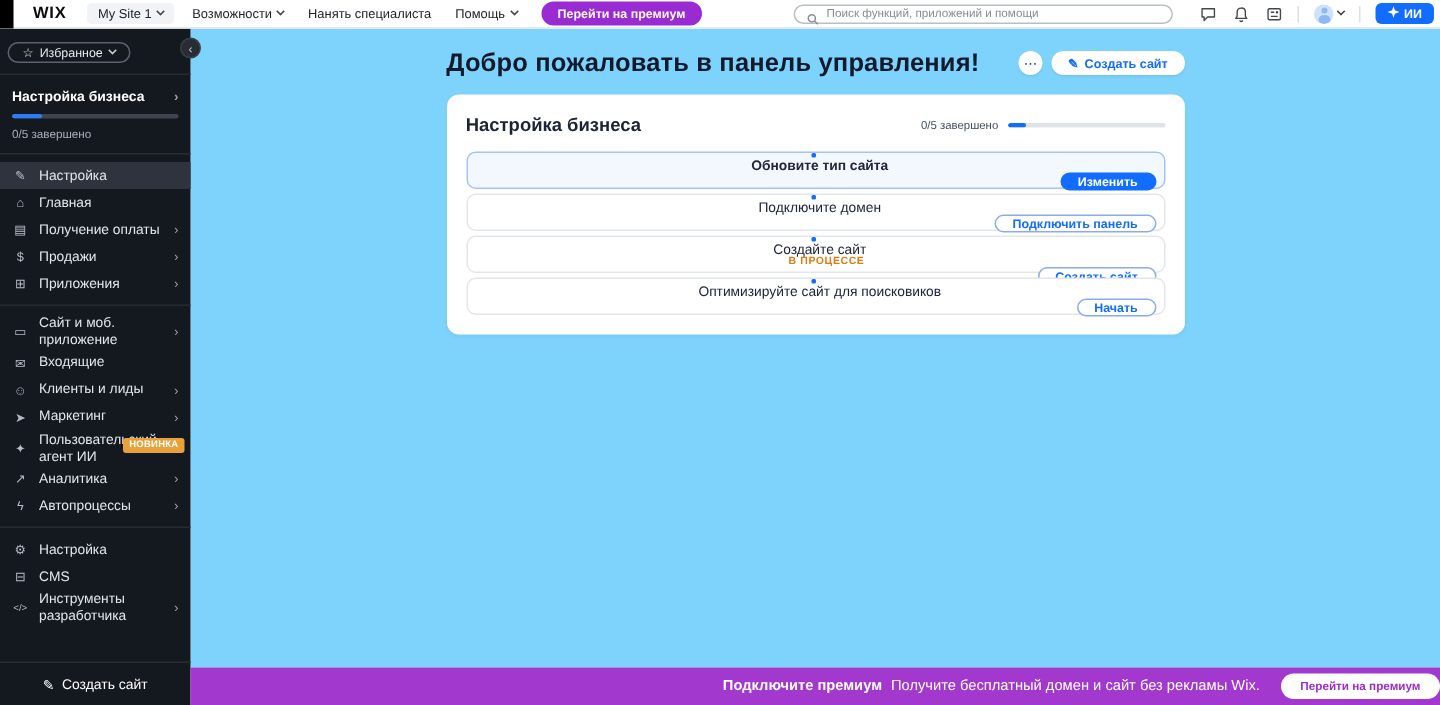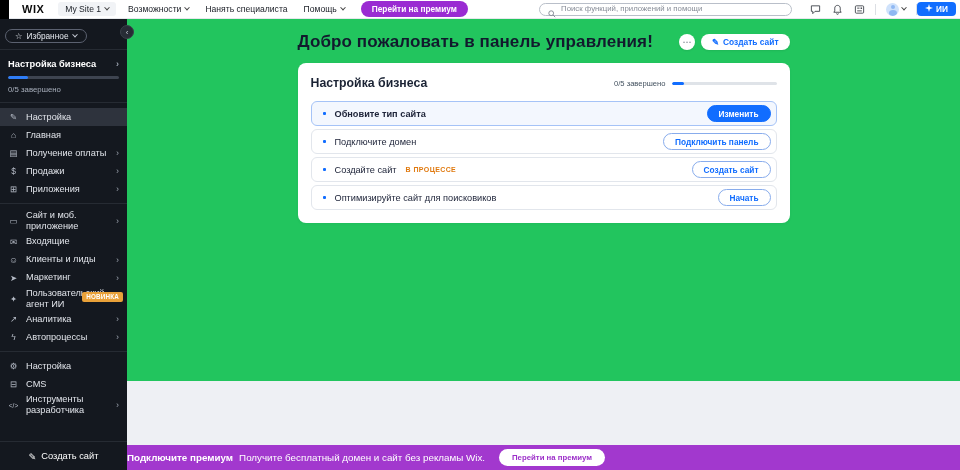--- a/index.html
+++ b/index.html
@@ -58,53 +58,53 @@
   .s-icon { width:11px; text-align:center; font-size:8.5px; color:#B6BCC7; flex:0 0 auto; }
   .s-label { line-height:1.18; }
   .chev-r { color:#9AA1AD; font-size:9px; margin-left:auto; flex:0 0 auto; }
   .s-div { height:1px; background:#262B33; margin:5px 0; }
   .new-badge { position:absolute; right:4px; top:5px; background:#E9A139; color:#fff; font-size:6.3px;
                font-weight:bold; border-radius:2px; padding:1.5px 4px; letter-spacing:.2px; }
   .sb-bottom { margin-top:auto; border-top:1px solid #262B33; height:29px; display:flex;
                align-items:center; justify-content:center; gap:5px; font-size:9.3px; color:#FFFFFF; cursor:pointer; }
 
   
-  .main { position:absolute; top:19px; left:127px; width:833px; height:362px; background:#22c55e; overflow:hidden; }
+  .main { position:absolute; top:19px; left:127px; width:833px; height:426px; background:#7dd3fc; overflow:hidden; }
   .content { width:492px; margin:0 auto; padding-top:13px; }
   .page-head { display:flex; align-items:center; margin-bottom:11px; }
   .page-title { font-size:17px; font-weight:bold; color:#121A2D; letter-spacing:.1px; }
   .head-actions { margin-left:auto; display:flex; align-items:center; gap:6px; }
   .more-btn { width:16px; height:16px; border-radius:50%; background:#fff; border:none; color:#2B3A4B;
               font-size:9px; line-height:16px; cursor:pointer; box-shadow:0 1px 2px rgba(0,0,0,.08); }
   .pill-btn { display:flex; align-items:center; gap:4px; background:#fff; border:none; border-radius:999px;
               height:16px; padding:0 11px; font-size:8.4px; color:#116DFF; cursor:pointer;
               box-shadow:0 1px 2px rgba(0,0,0,.08); font-weight:bold; }
   .card { background:#fff; border-radius:8px; box-shadow:0 1px 3px rgba(22,45,61,.06); padding:13px 13px 13px 13px; }
   .card-head { display:flex; align-items:center; margin-bottom:11px; }
   .card-title { font-size:12.3px; font-weight:bold; color:#1B2334; }
   .card-prog { margin-left:auto; display:flex; align-items:center; gap:6px; }
   .card-prog-label { font-size:7.6px; color:#42505E; }
   .cbar { width:105px; height:3px; background:#DFE3E8; border-radius:2px; overflow:hidden; }
   .cbar > div { height:100%; background:#116DFF; border-radius:2px; }
   .tasks { display:flex; flex-direction:column; gap:3px; }
   .task { display:flex; align-items:center; height:25px; border:1px solid #E2E6EC; border-radius:6px;
-          background:#fff; padding:0 5px 0 11px; }
+          background:#fff; padding:0 5px 0 11px;flex-direction:column; }
   .task.selected { background:#F3F7FE; border-color:#A5C3F7; }
   .t-dot { width:3px; height:3px; border-radius:1px; background:#116DFF; margin-right:9px; flex:0 0 auto; }
   .t-label { font-size:9.2px; color:#20263B; }
   .task.selected .t-label { font-weight:bold; }
   .t-status { font-size:7px; font-weight:bold; color:#E07A10; letter-spacing:.4px; margin-left:9px; }
   .t-btn { margin-left:auto; height:17px; border-radius:999px; padding:0 11px; font-size:8.3px;
            font-weight:bold; cursor:pointer; font-family:"Liberation Sans", sans-serif; }
   .t-btn.secondary { background:#fff; border:1px solid #88ACEC; color:#116DFF; }
   .t-btn.primary { background:#116DFF; border:1px solid #116DFF; color:#fff; }
 
   
   .footer { position:absolute; left:127px; bottom:0; width:833px; height:25px; background:#A238CE;
-            display:flex; align-items:center; justify-content:flex-start; gap:6px; color:#fff; z-index:25; }
+            display:flex; align-items:center; justify-content:flex-end; gap:6px; color:#fff; z-index:25; }
   .f-bold { font-size:9.8px; font-weight:bold; }
   .f-text { font-size:9.8px; }
   .f-btn { background:#fff; color:#9C2FC9; border:none; border-radius:999px; height:17px;
            padding:0 13px; font-size:7.8px; font-weight:bold; margin-left:8px; cursor:pointer; }
 </style>
 </head>
 <body>
 
 <div class="topbar">
   <div class="edge-strip"></div>
@@ -154,21 +154,21 @@
           <line x1="3.5" y1="7.5" x2="8.5" y2="7.5" stroke="currentColor" stroke-width="1"></line>
         </svg>
     </span>
   </div>
   <div class="tb-sep"></div>
   <div class="avatar-wrap">
     <div class="avatar"></div>
     <span class="chev-d"></span>
   </div>
   <div class="tb-sep"></div>
-  <button class="ai-btn" style="">
+  <button class="ai-btn" style="margin-left:10px">
     <span>
       <svg width="8" height="8" viewBox="0 0 10 10">
           <path d="M5 0 6.1 3.6 10 5 6.1 6.4 5 10 3.9 6.4 0 5 3.9 3.6Z" fill="#fff"></path>
         </svg>
     </span>
     <span>ИИ</span>
   </button>
 </div>
 
 <div class="sidebar">

